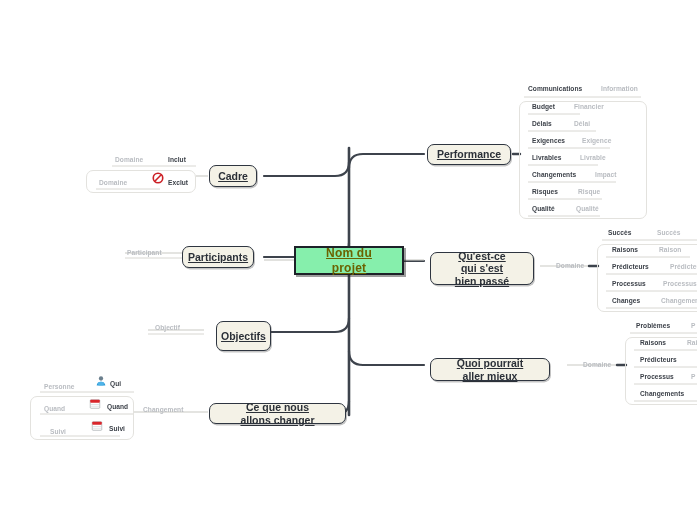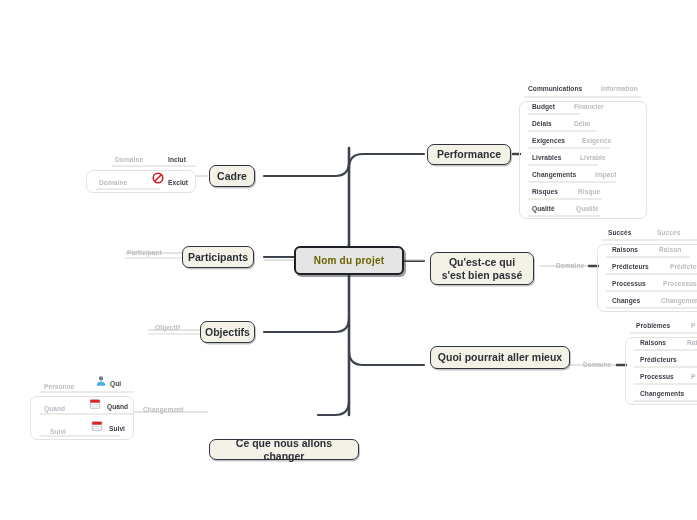--- a/index.html
+++ b/index.html
@@ -12,25 +12,26 @@
   svg.links{position:absolute;left:0;top:0;width:697px;height:520px;pointer-events:none;}
 
   
   .node{
     position:absolute;box-sizing:border-box;
     background:#f4f2e7;border:1.6px solid #2e3540;border-radius:7px;
     color:#2b3038;font-weight:bold;font-size:10.5px;
     display:flex;align-items:center;justify-content:center;
     text-align:center;line-height:1.18;
     box-shadow:1px 1.4px 0 rgba(60,60,60,.30);
-    padding:2px 6px;
+    padding:2px 23px;
+    text-decoration:underline;
   }
   .node.root{
-    background:#e5e5e5;border:2.2px solid #1d2128;border-radius:6px;
-    color:#6b6200;font-size:10px;letter-spacing:.2px;
+    background:#86efac;border:2.2px solid #1d2128;border-radius:0;
+    color:#6b6200;font-size:12px;letter-spacing:.2px;
     box-shadow:2px 2px 0 rgba(40,40,40,.45);
     z-index:6;
   }
 
   
   .leaf{
     position:absolute;white-space:nowrap;
     font-size:6.6px;color:#3a3f47;font-weight:bold;
     letter-spacing:.05px;
   }
@@ -151,37 +152,37 @@
   </div>
 
   <div class="node" style="left:427px;top:144px;width:84px;height:21px;">
     <span>Performance</span>
   </div>
 
   <div class="node" style="left:430px;top:252px;width:104px;height:33px;justify-content:center;">
     <span>Qu'est-ce qui s'est bien passé</span>
   </div>
 
-  <div class="node" style="left:430px;top:346px;width:140px;height:23px;">
+  <div class="node" style="left:430px;top:358px;width:120px;height:23px;">
     <span>Quoi pourrait aller mieux</span>
   </div>
 
   <div class="node" style="left:209px;top:165px;width:46px;height:22px;text-align:right;">
     <span>Cadre</span>
   </div>
 
   <div class="node" style="left:182px;top:246px;width:72px;height:22px;text-align:right;">
     <span>Participants</span>
   </div>
 
-  <div class="node" style="left:200px;top:321px;width:55px;height:22px;">
+  <div class="node" style="left:216px;top:321px;width:55px;height:30px;">
     <span>Objectifs</span>
   </div>
 
-  <div class="node" style="left:209px;top:403px;width:150px;height:21px;margin-top:36px;">
+  <div class="node" style="left:209px;top:403px;width:137px;height:21px;">
     <span>Ce que nous allons changer</span>
   </div>
 
   <div class="leaf lbl" style="left:556px;top:262px;">Domaine</div>
   <div class="leaf lbl" style="left:583px;top:361px;">Domaine</div>
   <div class="leaf lbl" style="left:143px;top:406px;">Changement</div>
 
   <div class="leaf" style="left:528px;top:85px;">Communications</div>
   <div class="leaf sec" style="left:601px;top:85px;">Information</div>
 

